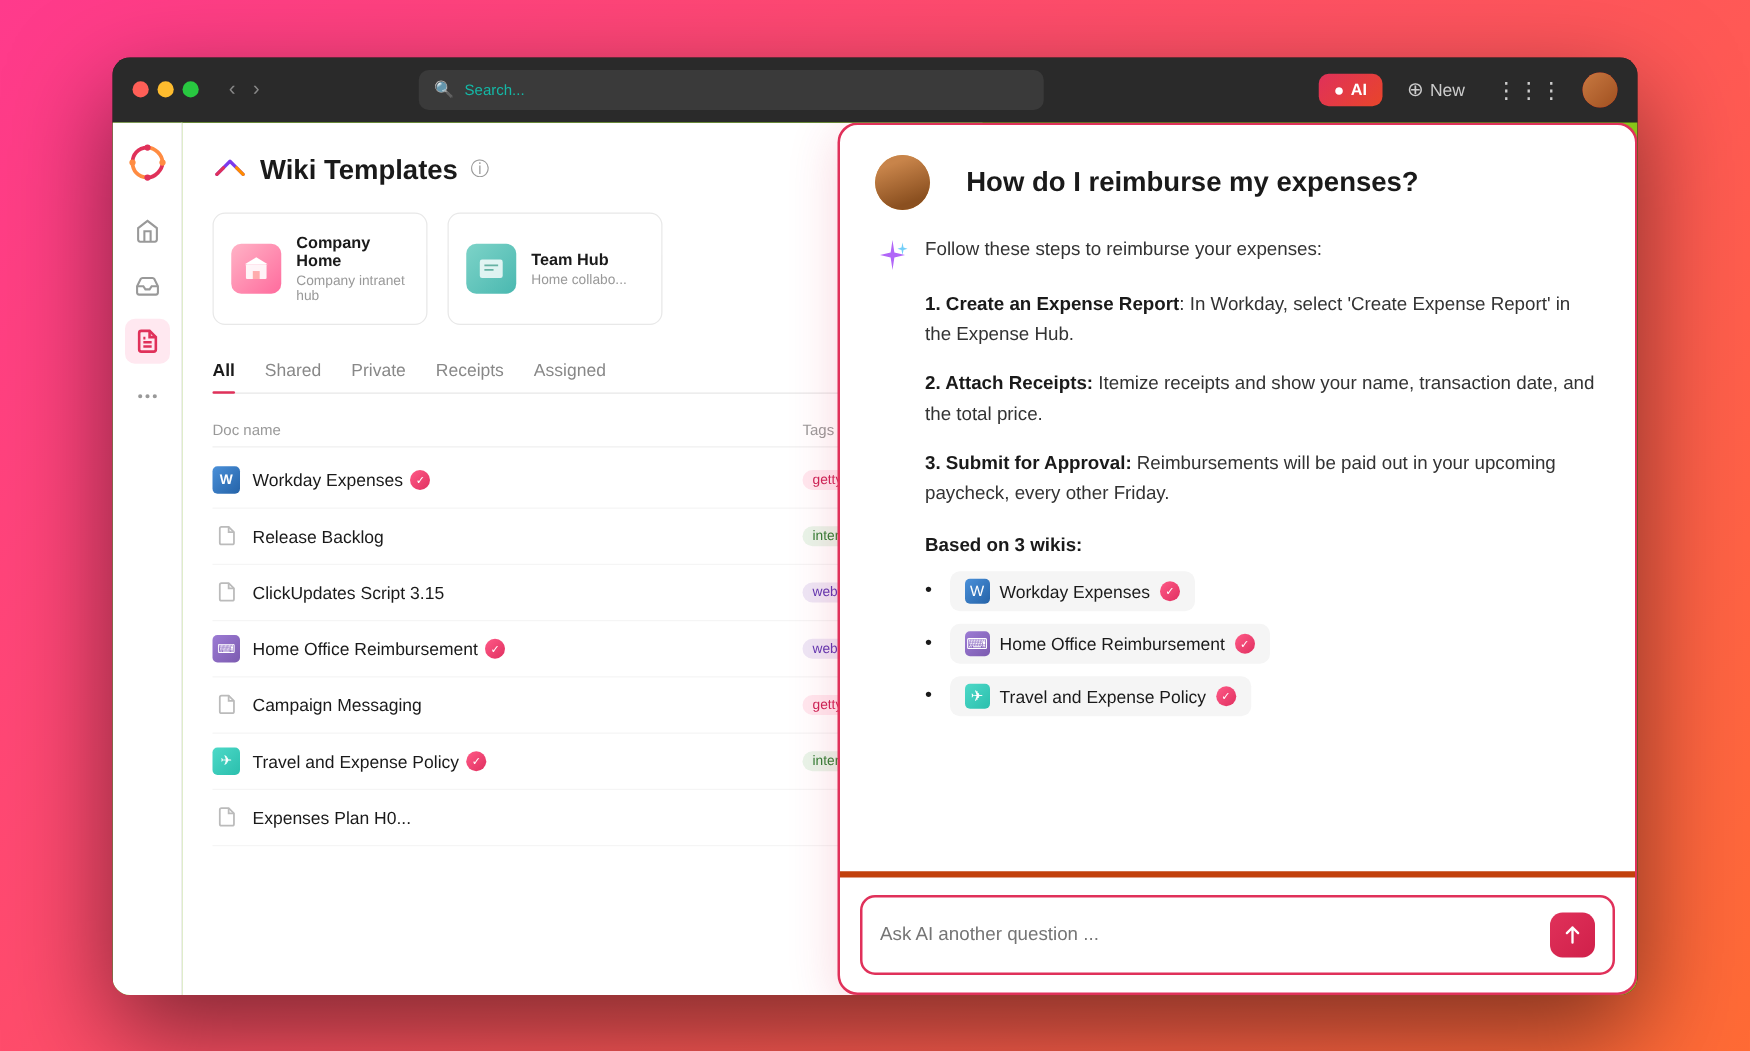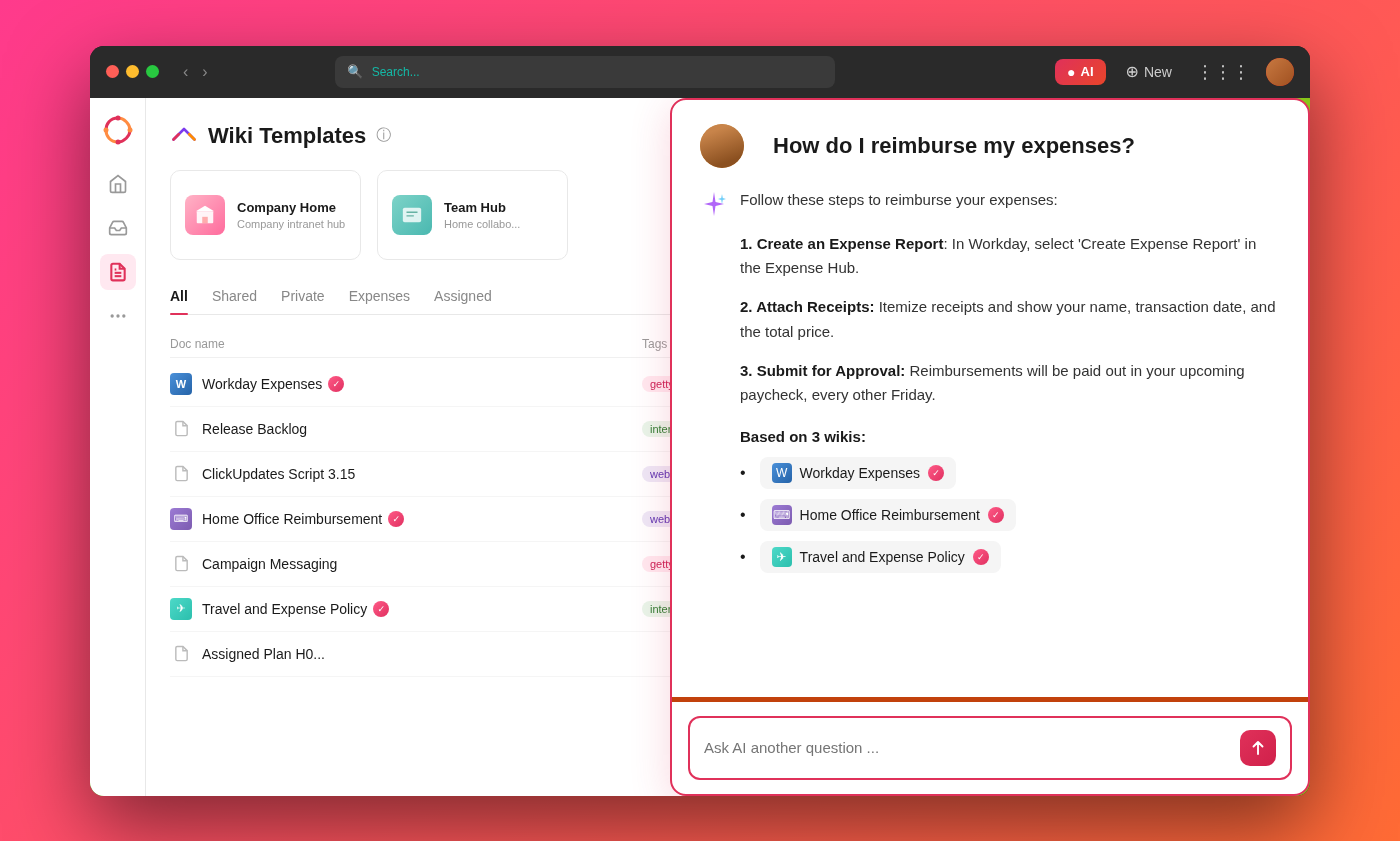--- a/index.html
+++ b/index.html
@@ -198,21 +198,21 @@
       font-size: 15px;
       cursor: pointer;
     }
 
     .template-cards {
       display: flex;
       gap: 16px;
       margin-bottom: 28px;
     }
     .template-card {
-      width: 191px;
+      width: 172px;
       height: 90px;
       border: 1px solid #e8e8e8;
       border-radius: 10px;
       display: flex;
       align-items: center;
       padding: 14px;
       gap: 12px;
       cursor: pointer;
       background: white;
     }
@@ -703,21 +703,21 @@
               <h4>Team Hub</h4>
               <p>Home collabo...</p>
             </div>
           </div>
         </div>
 
         <div class="tabs-row">
           <div class="tab active">All</div>
           <div class="tab">Shared</div>
           <div class="tab">Private</div>
-          <div class="tab">Expenses</div>
+          <div class="tab">Receipts</div>
           <div class="tab">Assigned</div>
         </div>
 
         <div class="table-header">
           <div class="col-name">Doc name</div>
           <div class="col-tags">Tags</div>
         </div>
 
         <div class="doc-row">
           <div class="doc-icon">
@@ -806,21 +806,21 @@
         </div>
 
         <div class="doc-row">
           <div class="doc-icon">
             <svg width="17" height="17" viewBox="0 0 24 24" fill="none" stroke="#bbb" stroke-width="2">
               <path d="M14 2H6a2 2 0 00-2 2v16a2 2 0 002 2h12a2 2 0 002-2V8z"></path>
               <polyline points="14 2 14 8 20 8"></polyline>
             </svg>
           </div>
           <div class="doc-name">
-            <span>Assigned Plan H0...</span>
+            <span>Expenses Plan H0...</span>
           </div>
           <div class="doc-tags">
           </div>
         </div>
 
       </div>
 
       <div class="ai-panel">
         <div class="ai-content">
 

